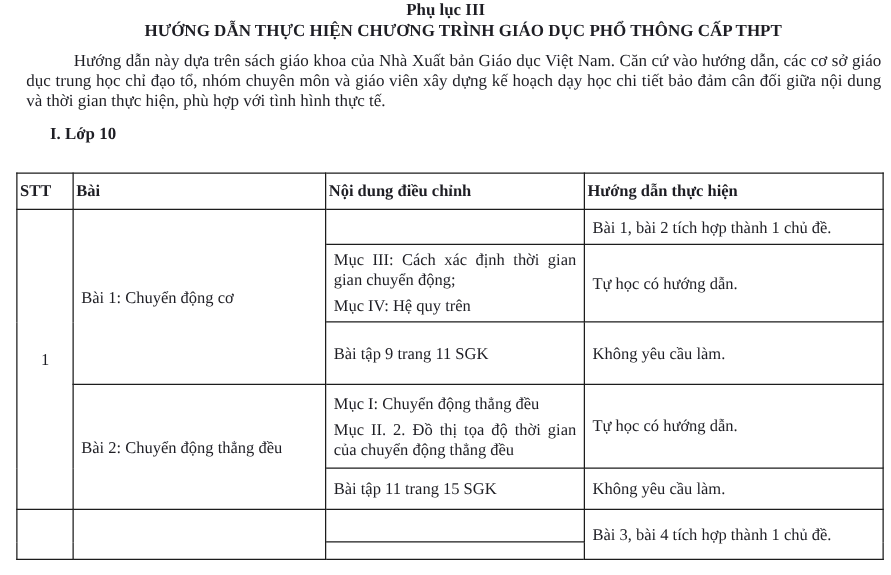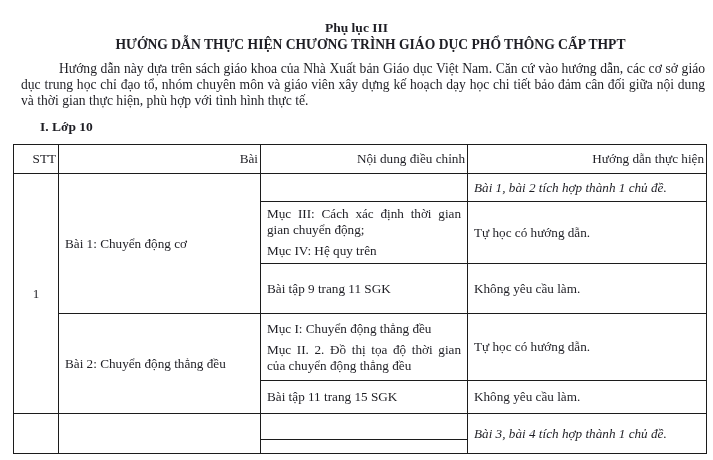--- a/index.html
+++ b/index.html
@@ -1,45 +1,45 @@
 <!DOCTYPE html>
 <html><head>
 <meta charset="utf-8">
 <style>
   html,body { margin:0; padding:0; background:#ffffff; }
   .page {
     width:713px; height:460px; position:relative; overflow:hidden;
     background:#ffffff; color:#1e1e24;
     font-family:"Liberation Serif","DejaVu Serif",serif;
   }
-  .doc-header { text-align:center; padding-top:20px; }
+  .doc-header { text-align:center; padding-top:0; }
   .appendix   { font-weight:bold; font-size:13.5px; line-height:15px; }
   .title      { font-weight:bold; font-size:13.6px; line-height:16px; margin-top:2px;margin-left:28px; }
   .subject    { font-weight:bold; font-size:13.6px; line-height:15px; }
   .issuance   { font-style:italic; font-size:13.2px; line-height:16px; white-space:pre; margin-top:1px; }
   .intro {
     font-size:13.6px; line-height:16px; text-align:justify; text-indent:38px;
     margin:8px 8px 0 21px;
   }
-  .section-heading { font-weight:bold; font-size:13.5px; margin:10px 0 9px 40px; }
+  .section-heading { font-weight:bold; font-size:13.5px; margin:10px 0 23px 40px; }
 
   table.adjust {
     border-collapse:collapse; table-layout:fixed;
     margin-left:13px; width:693px;
   }
   .adjust th, .adjust td {
     border:1px solid #1c1c1c; font-size:13.2px; line-height:16px;
     padding:2px 6px; vertical-align:middle; overflow:hidden;
   }
-  .adjust th { font-weight:normal; text-align:right; padding:2px 2px; }
+  .adjust th { font-weight:bold; text-align:left; padding:2px 2px; }
   .cell-stt { text-align:center; }
   .cell-bai { padding-left:8px; }
   .cell-nd  { padding-left:8px; padding-right:5px; }
   .cell-hd  { padding-left:10px; }
-  .italic   { font-style:italic; }
+  .italic   { }
   .nd-p { margin:0; text-align:justify; }
   .nd-p + .nd-p { margin-top:5px; }
   .r-head{height:29px} .r-a{height:28px} .r-b{height:62px} .r-c{height:50px}
   .r-d{height:67px} .r-e{height:33px} .r-f{height:26px} .r-g{height:14px}
 </style>
 </head>
 <body>
 
 <div class="page">
 

